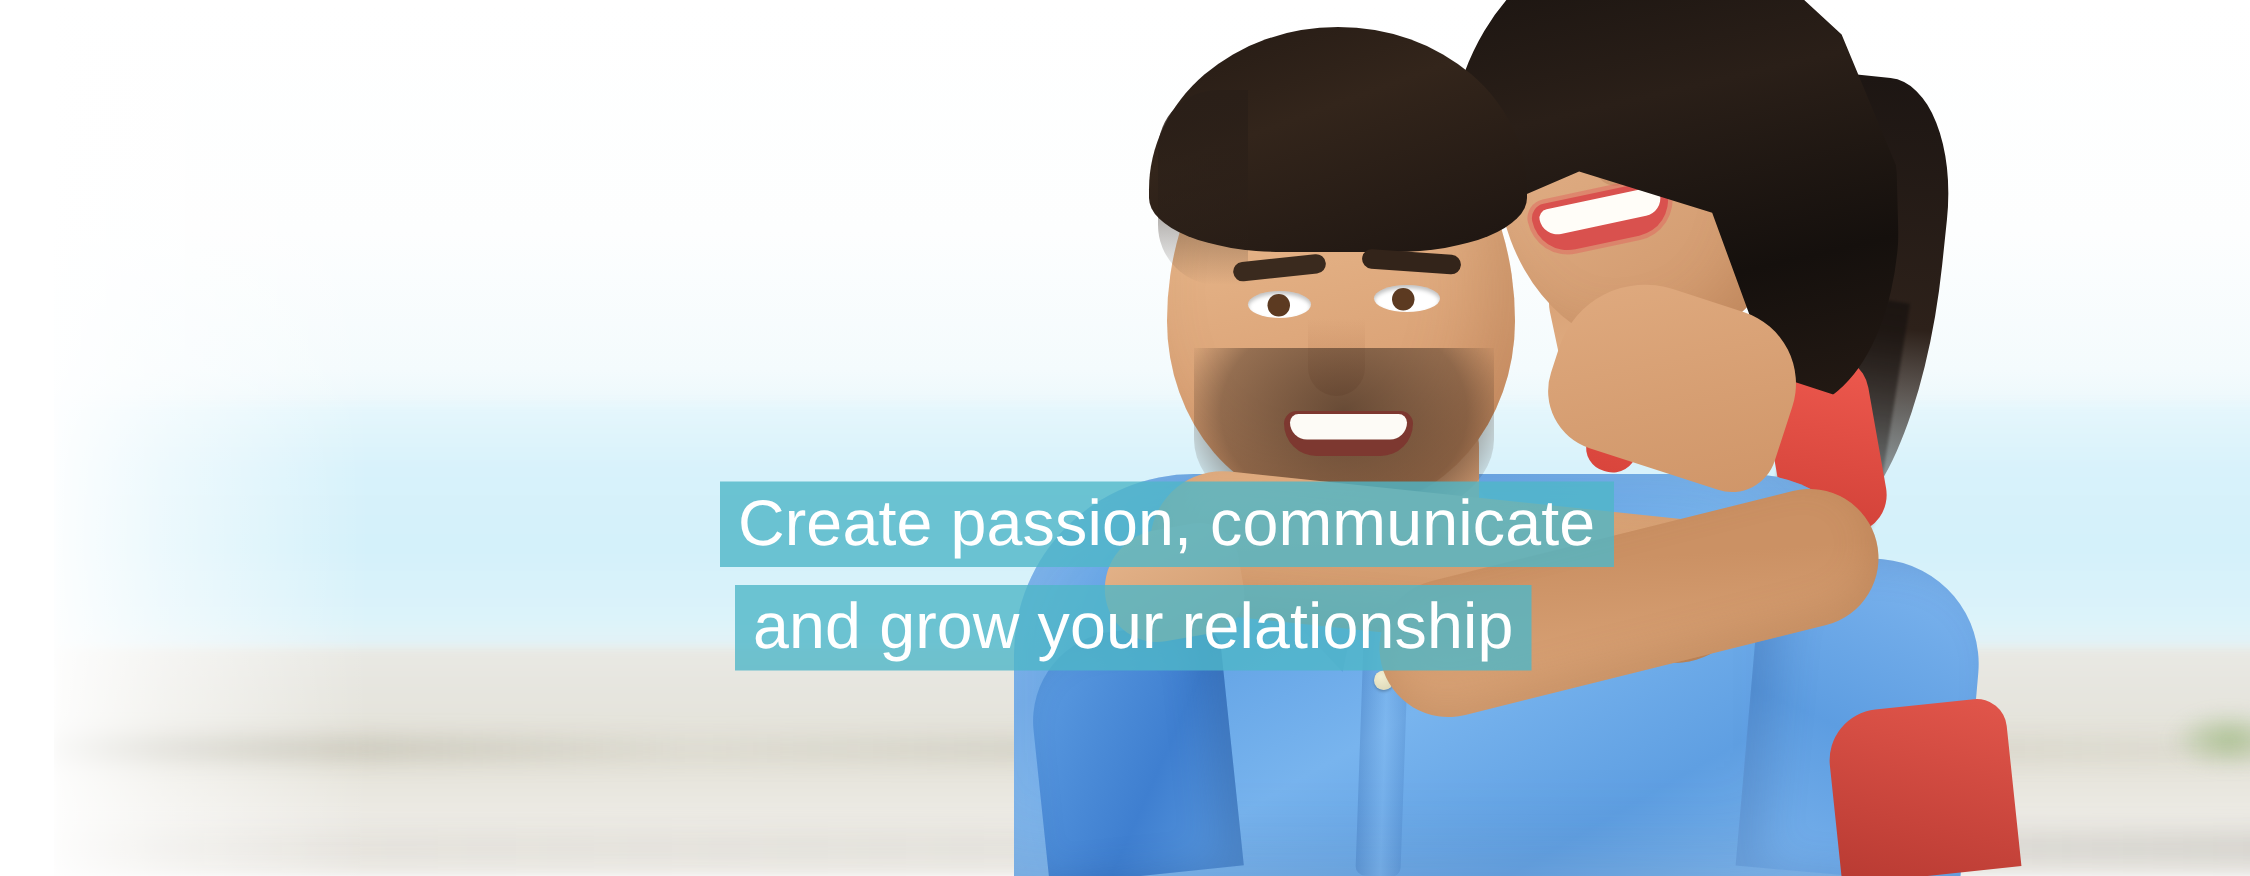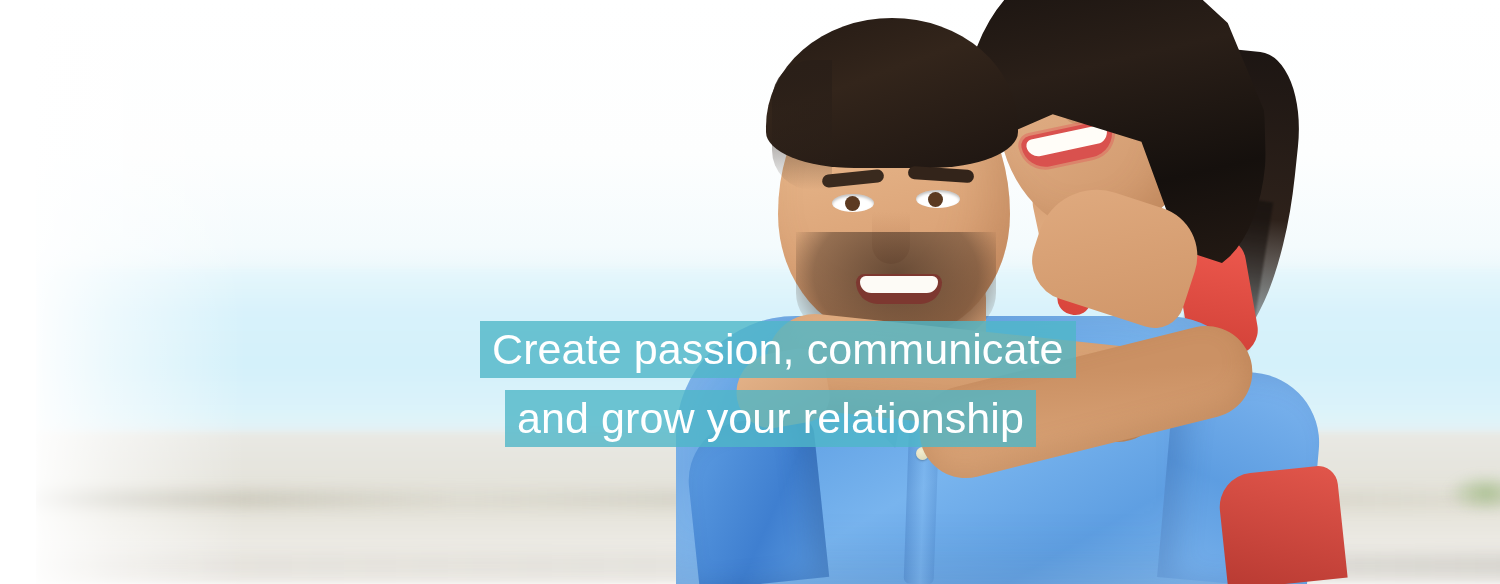--- a/index.html
+++ b/index.html
@@ -220,21 +220,21 @@
     font-family:"Liberation Sans", sans-serif;
     font-weight:300;
     font-size:43px;
     line-height:57px;
     letter-spacing:.1px;
     white-space:nowrap;
     padding:0 12px;
     pointer-events:auto;
   }
   .band-1{left:444px;top:321px;background:rgba(79,183,200,.80);}
-  .band-2{left:469px;top:390px;background:rgba(79,183,200,.80);text-align:center;}
+  .band-2{left:454px;top:390px;background:rgba(79,183,200,.80);text-align:center;}
 </style>
 </head>
 <body>
 
 <div class="hero">
 
   <div class="bg">
     <div class="bg-sky"></div>
     <div class="bg-sea"></div>
     <div class="bg-sand"></div>

